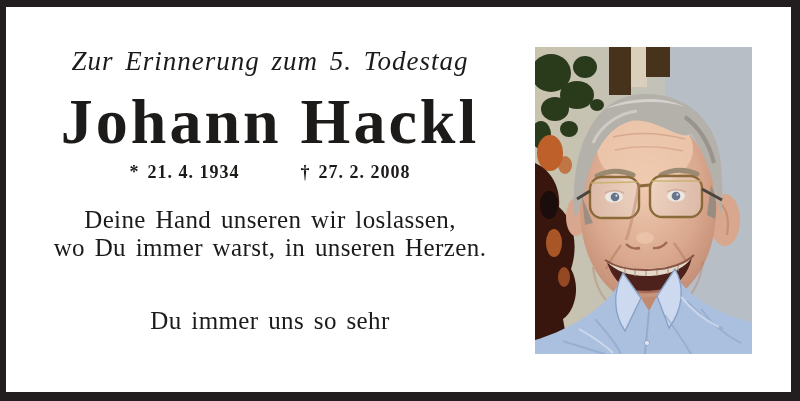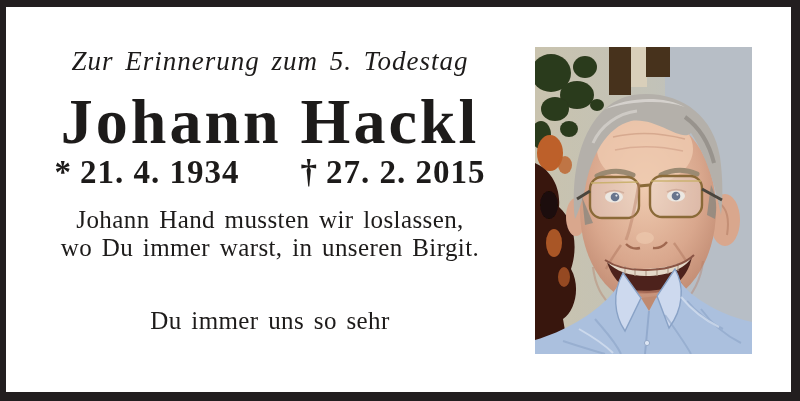--- a/index.html
+++ b/index.html
@@ -16,21 +16,21 @@
   body{width:800px;height:401px;overflow:hidden;background:#fff;
        font-family:"Liberation Serif","DejaVu Serif",serif;color:var(--ink);}
   .scan{position:relative;width:800px;height:401px;background:var(--frame);}
   .card{position:absolute;left:6px;top:7px;right:9px;bottom:9px;background:var(--paper);}
   .text-col{position:absolute;left:4px;top:0;width:520px;height:385px;text-align:center;}
   .anniversary{position:absolute;top:39px;left:0;width:100%;
       font-style:italic;font-size:27px;line-height:30px;letter-spacing:1px;word-spacing:4px;}
   .deceased{position:absolute;top:88px;left:0;width:100%;
       font-weight:bold;font-size:64px;line-height:54px;letter-spacing:3px;}
   .dates{position:absolute;top:151px;left:0;width:100%;
-      font-weight:bold;font-size:33px;line-height:28px;
+      font-weight:bold;font-size:18px;line-height:28px;
       display:flex;justify-content:center;gap:61px;}
   .date-item{white-space:nowrap;letter-spacing:1px;}
   .date-symbol{display:inline-block;margin-right:8px;}
   .poem{position:absolute;top:199px;left:0;width:100%;
       font-size:25px;line-height:27.5px;word-spacing:3px;letter-spacing:0.4px;}
   .closing{position:absolute;top:300px;left:0;width:100%;
       font-size:25px;line-height:27px;word-spacing:3px;letter-spacing:0.4px;}
   .photo{position:absolute;left:529px;top:40px;width:217px;height:307px;overflow:hidden;}
   .photo svg{display:block;width:217px;height:307px;}
 </style>
@@ -40,26 +40,26 @@
 <div class="scan">
   <div class="card">
 
     <div class="text-col">
       <div class="anniversary">Zur Erinnerung zum 5. Todestag</div>
 
       <div class="deceased">Johann Hackl</div>
 
       <div class="dates">
         <span class="date-item"><span class="date-symbol">*</span><span>21. 4. 1934</span></span>
-        <span class="date-item"><span class="date-symbol">†</span><span>27. 2. 2015</span></span>
+        <span class="date-item"><span class="date-symbol">†</span><span>27. 2. 2008</span></span>
       </div>
 
       <div class="poem">
-        <div>Johann Hand mussten wir loslassen,</div>
-        <div>wo Du immer warst, in unseren Birgit.</div>
+        <div>Deine Hand unseren wir loslassen,</div>
+        <div>wo Du immer warst, in unseren Herzen.</div>
       </div>
 
       <div class="closing">
         <div>Du immer uns so sehr</div>
       </div>
     </div>
 
     <div class="photo" title="portrait-of-elderly-man-with-glasses-smiling-in-light-blue-shirt">
       <svg viewBox="0 0 217 307" xmlns="http://www.w3.org/2000/svg">
         <defs>

